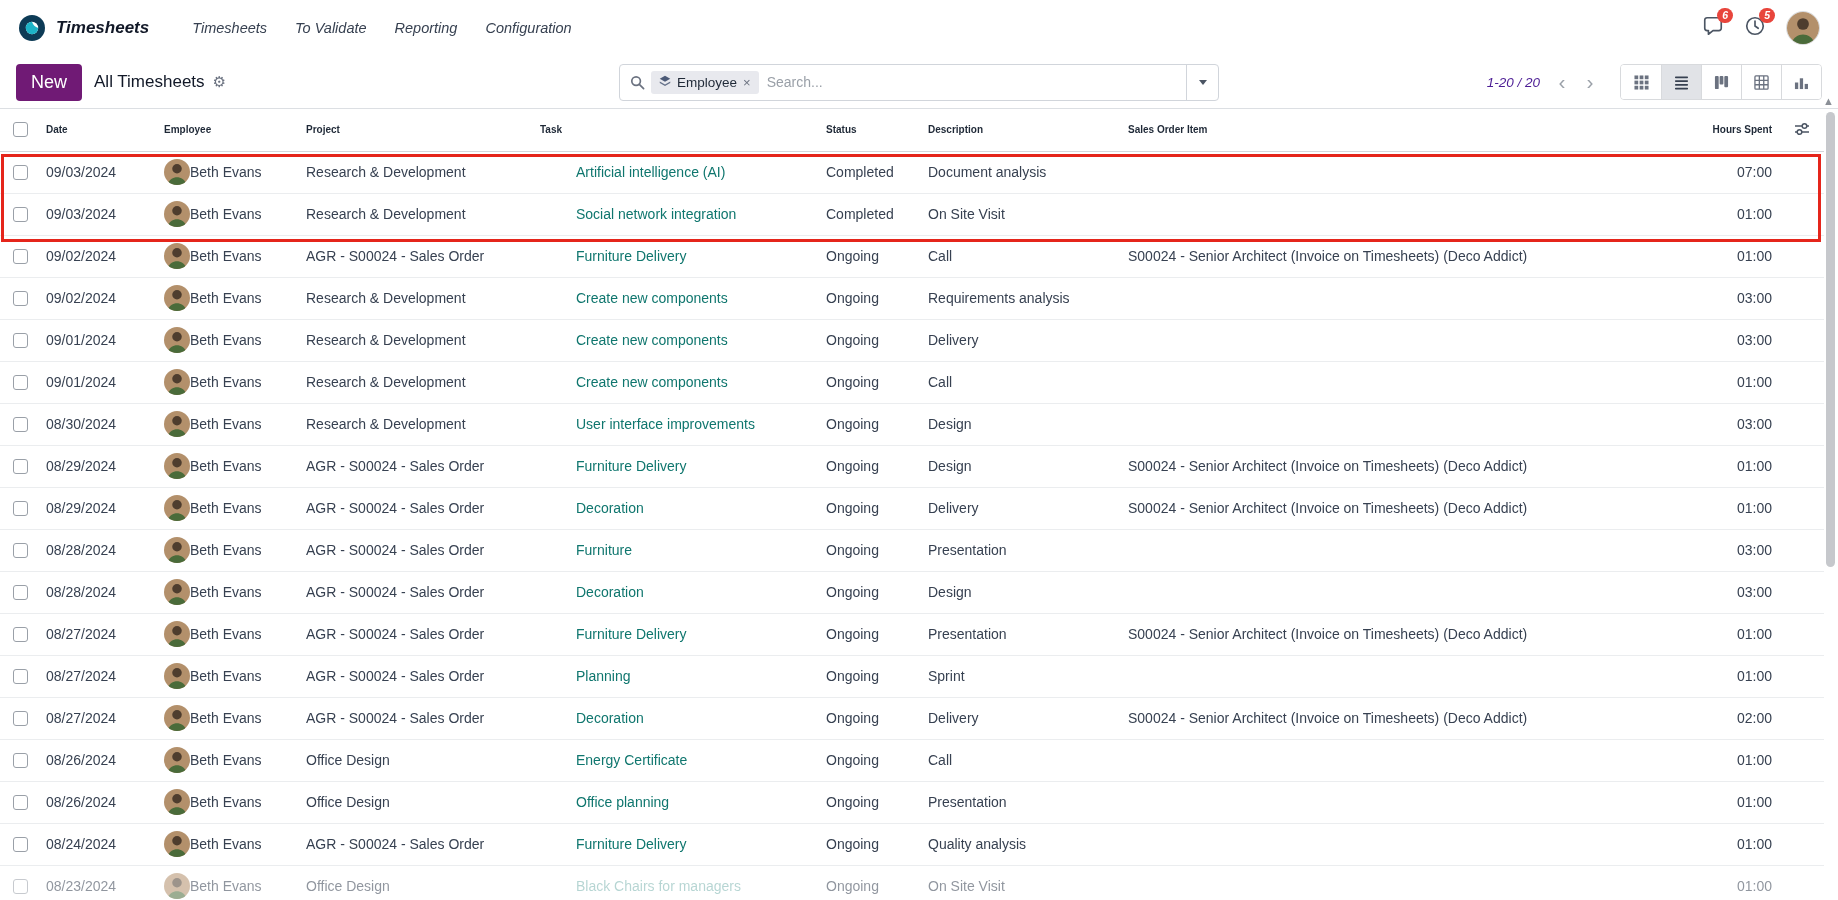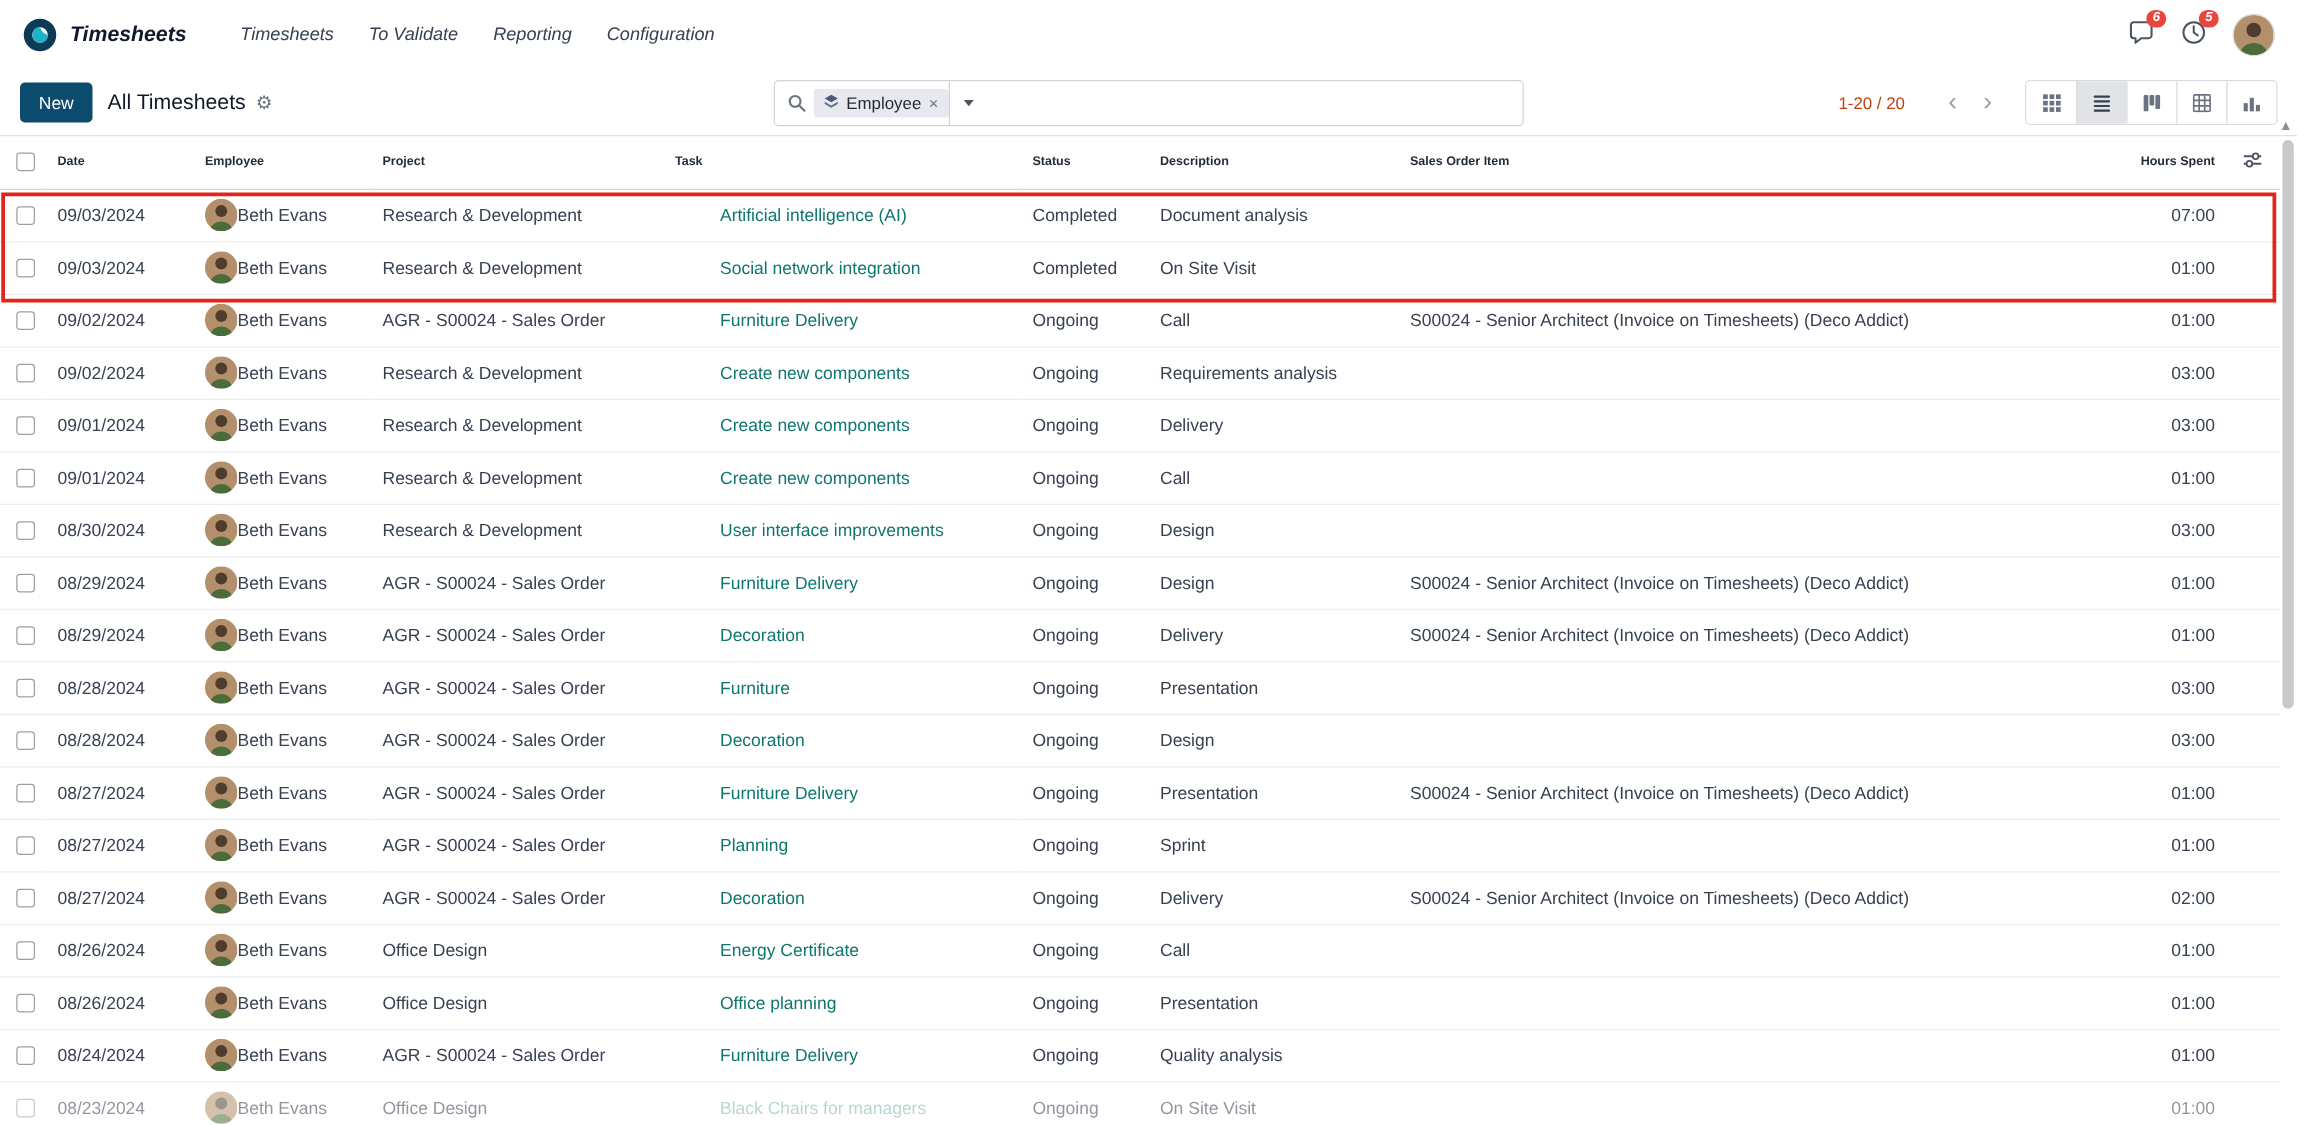--- a/index.html
+++ b/index.html
@@ -15,41 +15,41 @@
   .menu-item { font-size:14.5px; color:#374151; padding:7px 11px; border-radius:4px; cursor:pointer; }
   .systray { margin-left:auto; display:flex; align-items:center; gap:20px; }
   .icon-btn { position:relative; display:inline-flex; cursor:pointer; }
   .badge { position:absolute; top:-7px; right:-9px; background:#e8453c; color:#fff; font-size:10.5px; font-weight:700;
            border-radius:9px; padding:1.5px 5px; line-height:1.1; }
   .avatar { width:34px; height:34px; border-radius:50%; overflow:hidden; display:inline-flex; border:1px solid #d8dadd; }
   .avatar.sm { width:26px; height:26px; border:none; flex:0 0 26px; }
 
   
   .control-panel { height:53px; display:flex; align-items:center; padding:0 16px; position:relative; border-bottom:1px solid #dcdfe3; }
-  .btn-new { background:#0c4a6e; color:#fff; border:none; border-radius:4px; padding:8px 15px; font-size:14px; cursor:pointer;
+  .btn-new { background:#701a75; color:#fff; border:none; border-radius:4px; padding:8px 15px; font-size:18px; cursor:pointer;
              font-family:"Liberation Sans",sans-serif; }
   .view-title { font-size:17px; font-weight:500; color:#111827; margin-left:12px; }
   .cog-icon { margin-left:8px; color:#6b7280; font-size:15px; cursor:pointer; }
   .cog-icon::before { content:"⚙"; }
 
   .search-box { position:absolute; left:50%; transform:translateX(-50%); width:600px; height:37px;
                 border:1px solid #d1d5db; border-radius:4px; background:#fff; display:flex; align-items:center; }
   .search-mag { margin:0 6px 0 10px; display:inline-flex; }
   .facet { display:flex; align-items:center; gap:6px; background:#e8e9ee; border-radius:3px; padding:4px 8px;
            font-size:13.5px; color:#1f2937; white-space:nowrap; cursor:pointer; }
   .facet .x-icon { color:#6b7280; font-size:13px; cursor:pointer; }
   .facet .x-icon::before { content:"×"; }
   .search-input { flex:1; border:none; outline:none; font-size:14px; margin-left:8px; color:#374151;
                   font-family:"Liberation Sans",sans-serif; background:transparent; }
   .search-input::placeholder { color:#9aa0a8; }
   .search-caret { width:32px; height:100%; border-left:1px solid #d1d5db; display:flex; align-items:center; justify-content:center; cursor:pointer; }
   .caret-down { width:0; height:0; border-left:4.5px solid transparent; border-right:4.5px solid transparent; border-top:5.5px solid #4b5563; }
 
   .cp-right { margin-left:auto; display:flex; align-items:center; }
-  .pager-range { font-size:13.5px; color:#c2410c; margin-right:24px; }
+  .pager-range { font-size:13.5px; color:#4c1d95; margin-right:8px;font-style:italic; }
   .pager-btn { width:28px; height:28px; display:inline-flex; align-items:center; justify-content:center;
                color:#9aa0a8; font-size:21px; cursor:pointer; border-radius:4px; }
   .pager-prev::before { content:"‹"; }
   .pager-next::before { content:"›"; }
   .view-switcher { display:flex; margin-left:16px; border:1px solid #d8dadd; border-radius:4px; overflow:hidden; }
   .vs-btn { width:40px; height:34px; display:flex; align-items:center; justify-content:center; background:#fff;
             border-left:1px solid #d8dadd; cursor:pointer; }
   .vs-btn:first-child { border-left:none; }
   .vs-btn.active { background:#e1e3e7; }
 
@@ -141,20 +141,21 @@
       <span class="facet">
         <span>
           <svg width="12" height="12" viewBox="0 0 16 16" fill="#4c5a77">
             <path d="M8 1 15 5 8 9 1 5z"></path>
             <path d="M1 8.6 8 12.6 15 8.6 15 10.8 8 14.8 1 10.8z" opacity=".85"></path>
           </svg>
         </span>
         <span>Employee</span>
         <span class="x-icon"></span>
       </span>
+      <input class="search-input" type="text" placeholder="Search..." style="">
       <span class="search-caret">
         <span class="caret-down"></span>
       </span>
     </div>
 
     <div class="cp-right">
       <span class="pager-range">1-20 / 20</span>
       <span class="pager-btn pager-prev"></span>
       <span class="pager-btn pager-next"></span>
       <div class="view-switcher">

